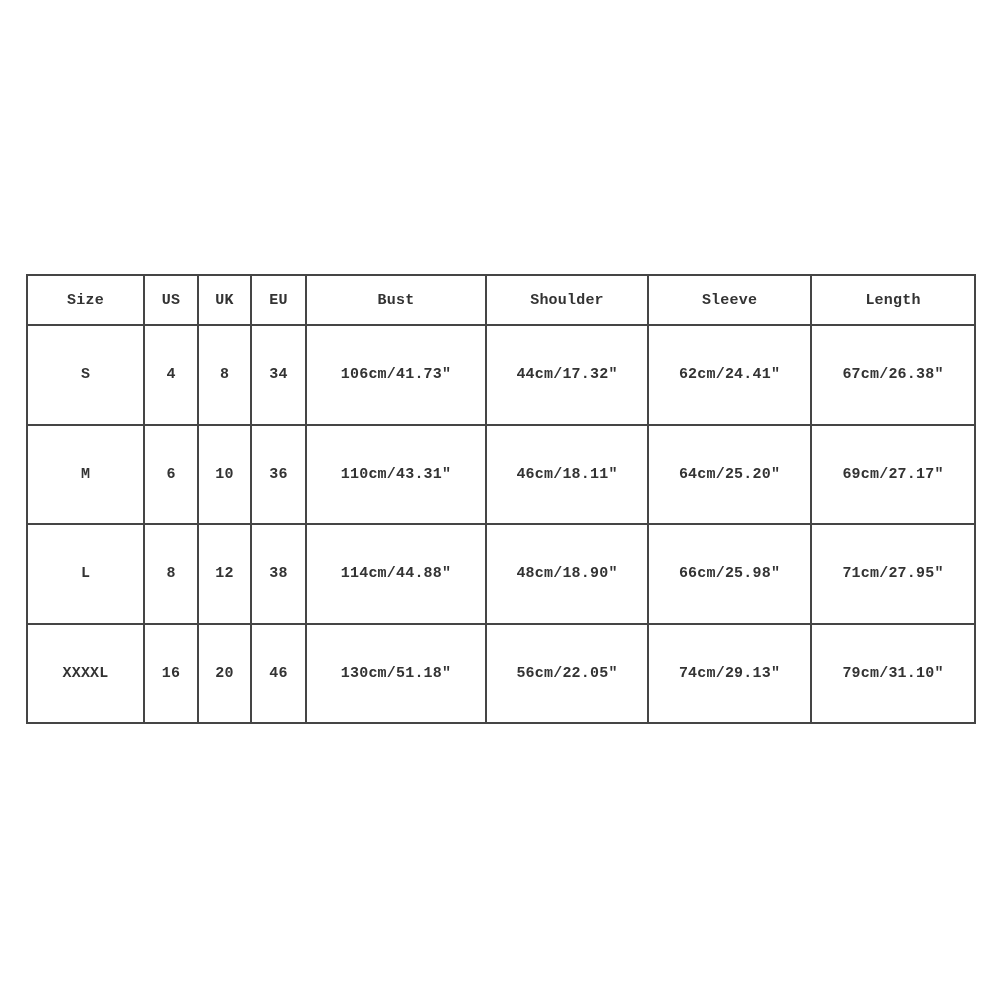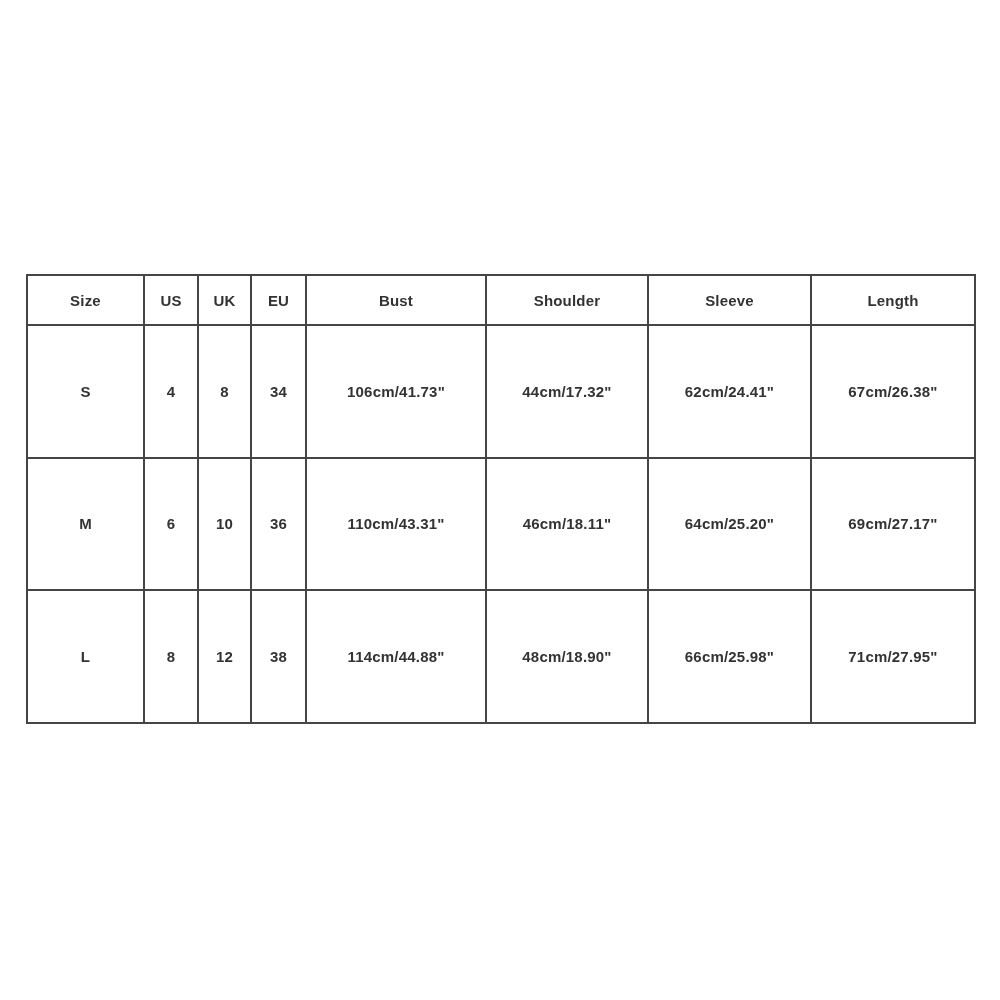--- a/index.html
+++ b/index.html
@@ -5,21 +5,21 @@
   html, body {
     margin: 0;
     padding: 0;
     background: #ffffff;
   }
   .page {
     position: relative;
     width: 1000px;
     height: 1000px;
     background: #ffffff;
-    font-family: Liberation Sans, sans-serif;
+    font-family: Liberation Mono, monospace;
   }
   table.size-chart {
     position: absolute;
     left: 26px;
     top: 274px;
     width: 948px;
     height: 450px;
     border-collapse: collapse;
     table-layout: fixed;
     background: #ffffff;
@@ -90,15 +90,25 @@
       <tr>
         <td>L</td>
         <td>8</td>
         <td>12</td>
         <td>38</td>
         <td>114cm/44.88"</td>
         <td>48cm/18.90"</td>
         <td>66cm/25.98"</td>
         <td>71cm/27.95"</td>
       </tr>
+      <tr>
+        <td>XXXXL</td>
+        <td>16</td>
+        <td>20</td>
+        <td>46</td>
+        <td>130cm/51.18"</td>
+        <td>56cm/22.05"</td>
+        <td>74cm/29.13"</td>
+        <td>79cm/31.10"</td>
+      </tr>
     </tbody>
   </table>
 </div>
 
 </body></html>

